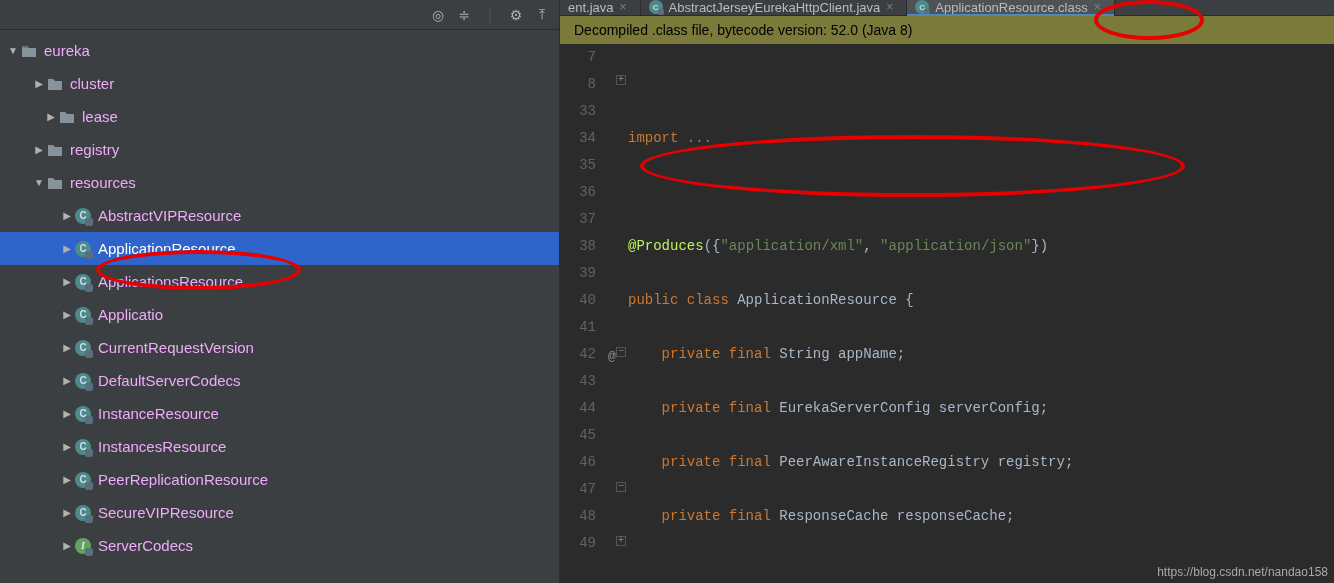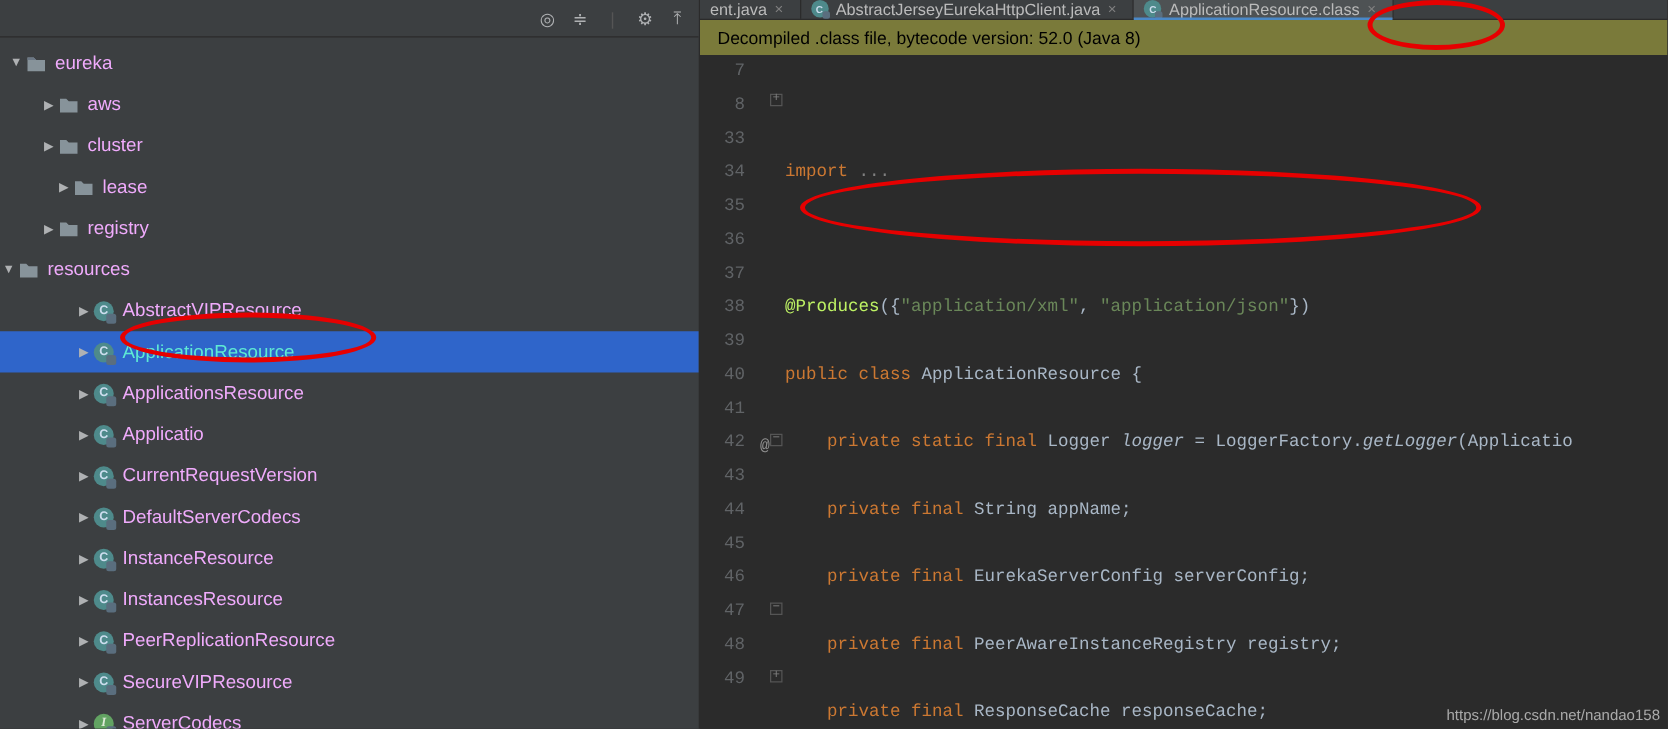--- a/index.html
+++ b/index.html
@@ -73,50 +73,41 @@
         <span class="tree-label">eureka</span>
       </div>
 
       <div class="tree-row" style="padding-left:32px">
         <span class="arrow right"></span>
         <span class="folder-icon">
             <svg viewBox="0 0 16 14">
               <path fill="#87939a" d="M1 2h5l2 2h7v9H1z"></path>
             </svg>
           </span>
-        <span class="tree-label">aws</span>
+        <span class="tree-label">cluster</span>
+      </div>
+      <div class="tree-row" style="padding-left:44px">
+        <span class="arrow right"></span>
+        <span class="folder-icon">
+            <svg viewBox="0 0 16 14">
+              <path fill="#87939a" d="M1 2h5l2 2h7v9H1z"></path>
+            </svg>
+          </span>
+        <span class="tree-label">lease</span>
       </div>
       <div class="tree-row" style="padding-left:32px">
         <span class="arrow right"></span>
         <span class="folder-icon">
             <svg viewBox="0 0 16 14">
               <path fill="#87939a" d="M1 2h5l2 2h7v9H1z"></path>
             </svg>
           </span>
-        <span class="tree-label">cluster</span>
-      </div>
-      <div class="tree-row" style="padding-left:44px">
-        <span class="arrow right"></span>
-        <span class="folder-icon">
-            <svg viewBox="0 0 16 14">
-              <path fill="#87939a" d="M1 2h5l2 2h7v9H1z"></path>
-            </svg>
-          </span>
-        <span class="tree-label">lease</span>
+        <span class="tree-label">registry</span>
       </div>
       <div class="tree-row" style="padding-left:32px">
-        <span class="arrow right"></span>
-        <span class="folder-icon">
-            <svg viewBox="0 0 16 14">
-              <path fill="#87939a" d="M1 2h5l2 2h7v9H1z"></path>
-            </svg>
-          </span>
-        <span class="tree-label">registry</span>
-      </div>
-      <div class="tree-row" style="">
         <span class="arrow down"></span>
         <span class="folder-icon">
             <svg viewBox="0 0 16 14">
               <path fill="#87939a" d="M1 2h5l2 2h7v9H1z"></path>
             </svg>
           </span>
         <span class="tree-label">resources</span>
       </div>
 
       <div class="tree-row" style="padding-left:60px">
@@ -126,21 +117,21 @@
             <span class="class-lock"></span>
           </span>
         <span class="tree-label">AbstractVIPResource</span>
       </div>
       <div class="tree-row selected" style="padding-left:60px">
         <span class="arrow right"></span>
         <span class="class-icon">
             <span class="class-icon-base">C</span>
             <span class="class-lock"></span>
           </span>
-        <span class="tree-label" style="color:#5eead4">ApplicationResource</span>
+        <span class="tree-label" style="color:#ffffff">ApplicationResource</span>
       </div>
       <div class="tree-row" style="padding-left:60px">
         <span class="arrow right"></span>
         <span class="class-icon">
             <span class="class-icon-base">C</span>
             <span class="class-lock"></span>
           </span>
         <span class="tree-label">ApplicationsResource</span>
       </div>
       <div class="tree-row" style="padding-left:60px">
@@ -256,21 +247,20 @@
         <span class="fold" style="top:303px">−</span>
         <span class="fold" style="top:438px">−</span>
         <span class="fold" style="top:492px">+</span>
       </div>
       <div class="code-lines">
 <div class="cline"></div>
 <div class="cline"><span class="kw">import </span><span class="com">...</span></div>
 <div class="cline"></div>
 <div class="cline"><span class="ann">@Produces</span><span>({</span><span class="str">"application/xml"</span><span>, </span><span class="str">"application/json"</span><span>})</span></div>
 <div class="cline"><span class="kw">public class </span><span>ApplicationResource {</span></div>
-<div class="cline"><span class="kw">    private static final </span><span>Logger </span><span style="font-style:italic">logger</span><span> = LoggerFactory.</span><span style="font-style:italic">getLogger</span><span>(Applicatio</span></div>
 <div class="cline"><span class="kw">    private final </span><span>String appName;</span></div>
 <div class="cline"><span class="kw">    private final </span><span>EurekaServerConfig serverConfig;</span></div>
 <div class="cline"><span class="kw">    private final </span><span>PeerAwareInstanceRegistry registry;</span></div>
 <div class="cline"><span class="kw">    private final </span><span>ResponseCache responseCache;</span></div>
 
 
 
 
 
 

